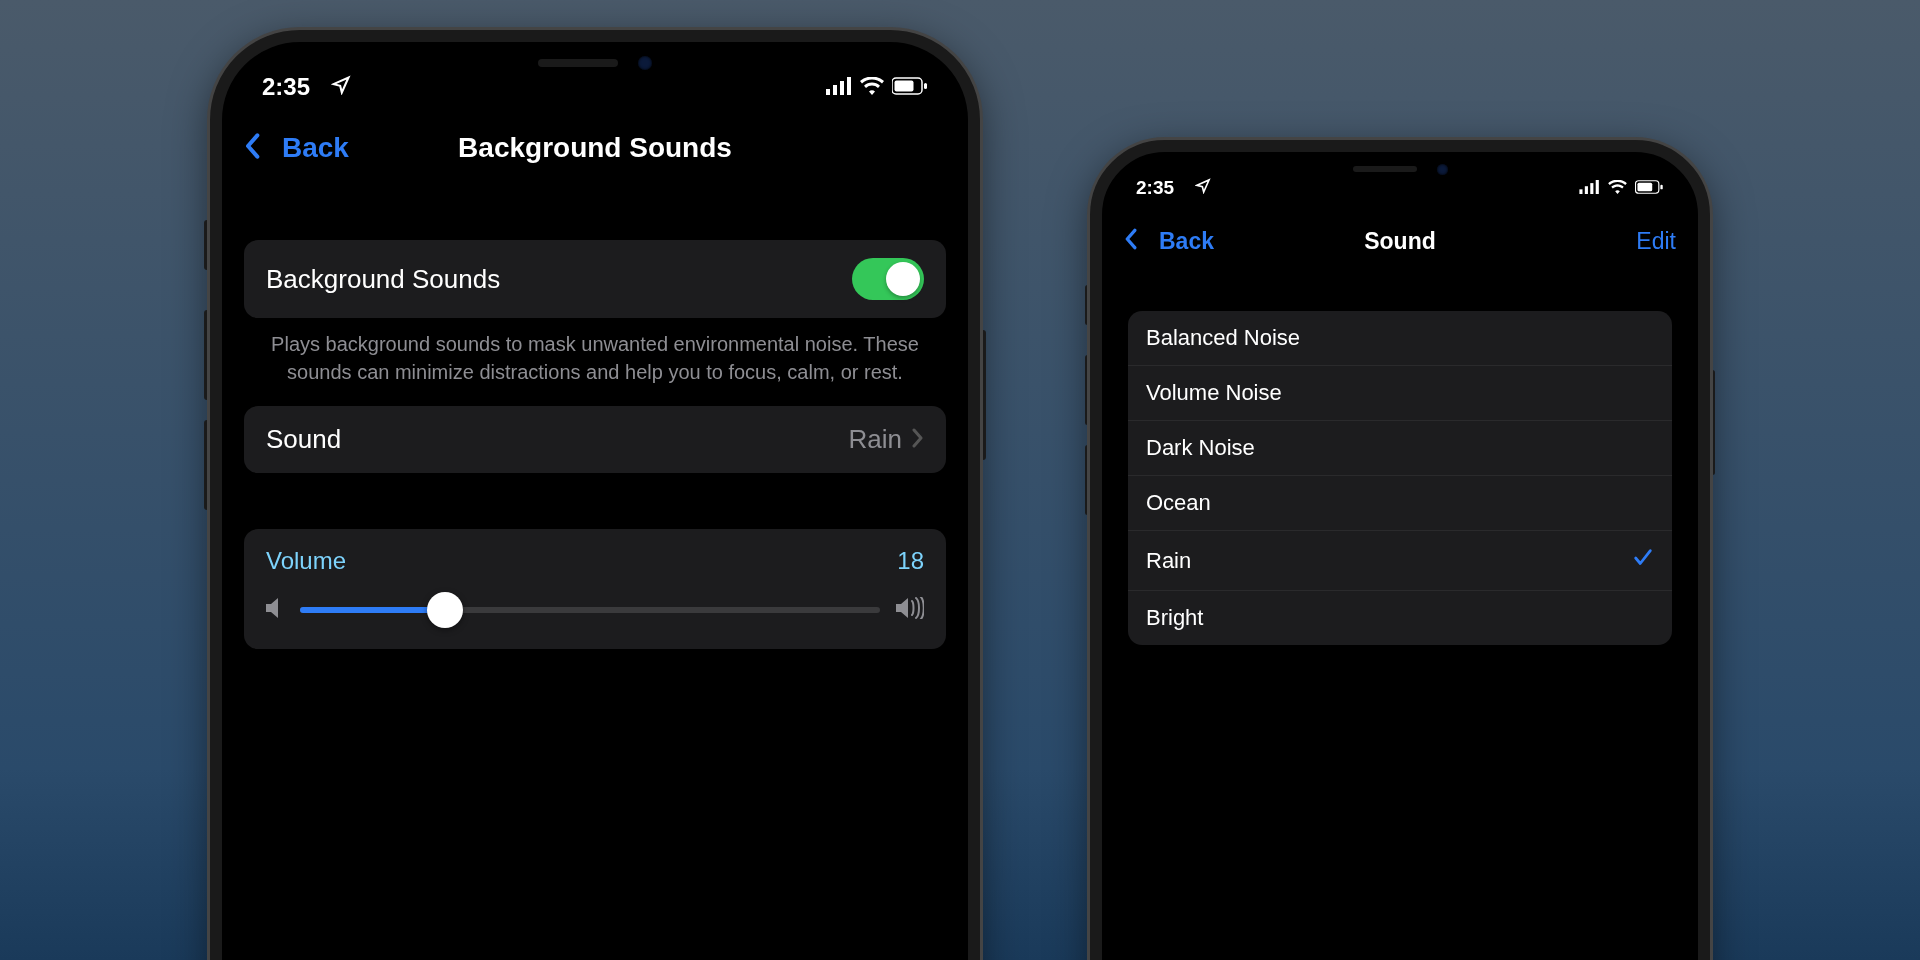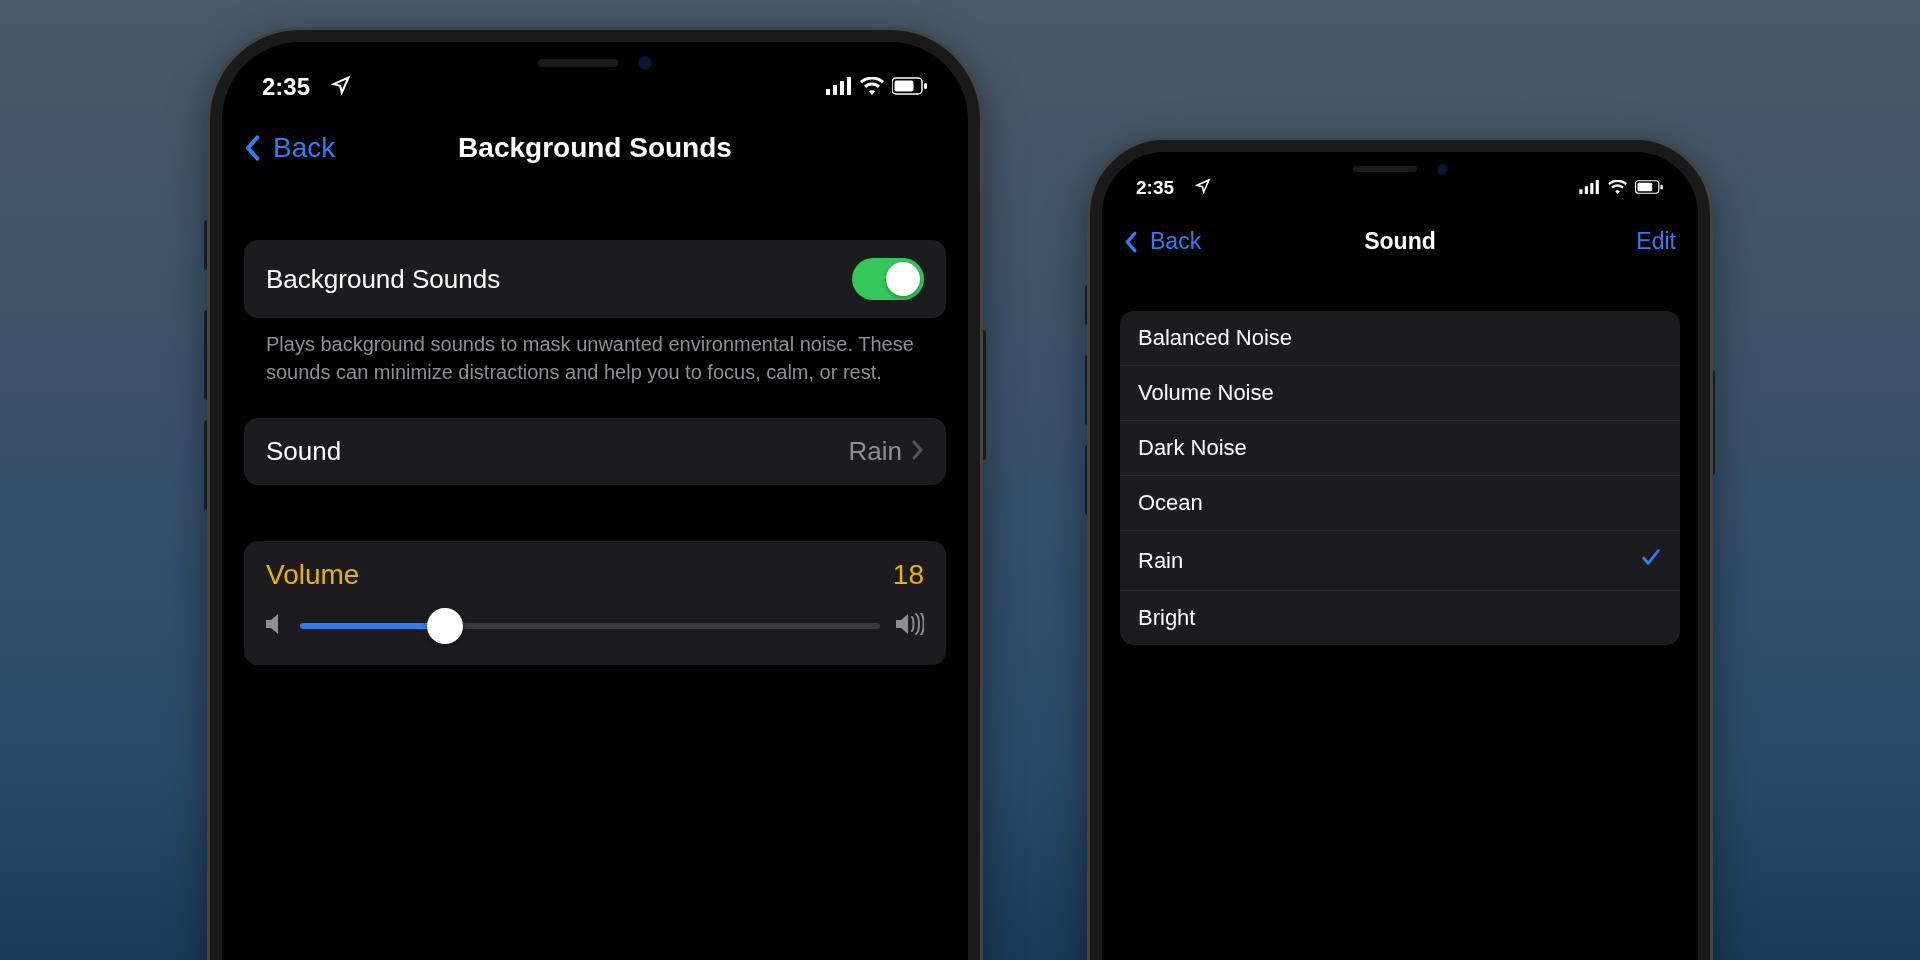--- a/index.html
+++ b/index.html
@@ -88,58 +88,58 @@
   .status-right { display:flex; align-items:center; gap:8px;}
 
   .nav-bar {
     display: flex;
     align-items: center;
     justify-content: space-between;
     padding: 20px 22px;
   }
   .phone-1 .nav-bar { font-size: 28px; }
   .phone-2 .nav-bar { font-size: 23px; }
-  .nav-back { color:#2e7cf6; display:flex; align-items:center; gap:13px; cursor:pointer;}
+  .nav-back { color:#2e7cf6; display:flex; align-items:flex-start; gap:22px; cursor:pointer;font-weight:bold;}
   .nav-title { font-weight: 600; position:absolute; left:0; right:0; text-align:center; pointer-events:none;}
   .phone-1 .nav-title { font-size: 28px;}
   .phone-2 .nav-title { font-size: 23px;}
   .nav-edit { color:#2e7cf6; cursor:pointer;}
 
   .content { padding: 0 22px; }
-  .phone-2 .content { padding: 0 18px; }
+  .phone-2 .content { padding: 0 26px; }
 
   .card {
     background: #1c1c1e;
     border-radius: 14px;
     overflow: hidden;
   }
   .row {
     display: flex;
     align-items: center;
     justify-content: space-between;
     padding: 18px 22px;
     font-size: 26px;
   }
   .phone-2 .row { padding: 14px 18px; font-size: 22px;}
   .row + .row { border-top: 1px solid #2a2a2c; }
-  .footnote { color: #8e8e93; font-size: 20px; padding: 12px 22px 32px; line-height:1.4;}
+  .footnote { color: #8e8e93; font-size: 20px; padding: 12px 22px 20px; line-height:1.4;text-align:center;}
 
   .toggle {
     width: 72px; height: 42px; background:#34c759; border-radius:22px; position:relative; cursor:pointer;
   }
   .toggle .knob {
     position:absolute; right:4px; top:4px; width:34px; height:34px; background:#fff; border-radius:50%;
     box-shadow: 0 2px 4px rgba(0,0,0,.3);
   }
 
   .row-value { color:#8e8e93; display:flex; align-items:center; gap:10px;}
   .chev { color:#555; }
 
   .vol-card { padding: 18px 22px 26px; }
-  .vol-head { display:flex; justify-content:space-between; color:#eab308; font-size:28px; margin-bottom:22px;}
+  .vol-head { display:flex; justify-content:space-between; color:#7dd3fc; font-size:24px; margin-bottom:22px;}
   .slider-row { display:flex; align-items:center; gap:16px;}
   .spk-ico { color:#8e8e93; }
   .slider { flex:1; position:relative; height: 6px; background:#3a3a3c; border-radius:3px;}
   .slider-fill { position:absolute; left:0; top:0; bottom:0; background:#2e7cf6; border-radius:3px;}
   .slider-thumb { position:absolute; top:50%; transform:translate(-50%,-50%); width:36px; height:36px; background:#fff; border-radius:50%; box-shadow:0 2px 6px rgba(0,0,0,.4);}
 
   .check { color:#2e7cf6; font-size: 26px; }
 
   .spacer-lg { height: 56px; }
   .spacer-md { height: 36px; }

